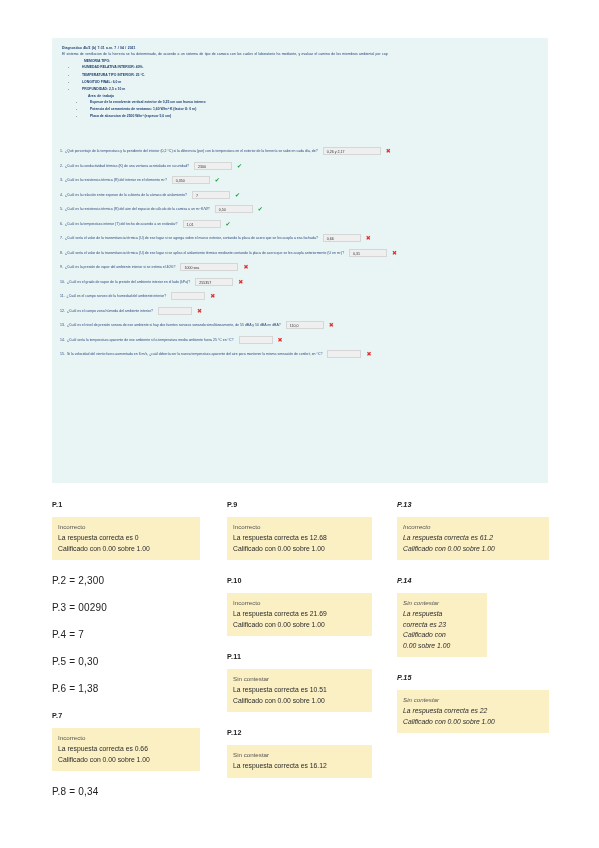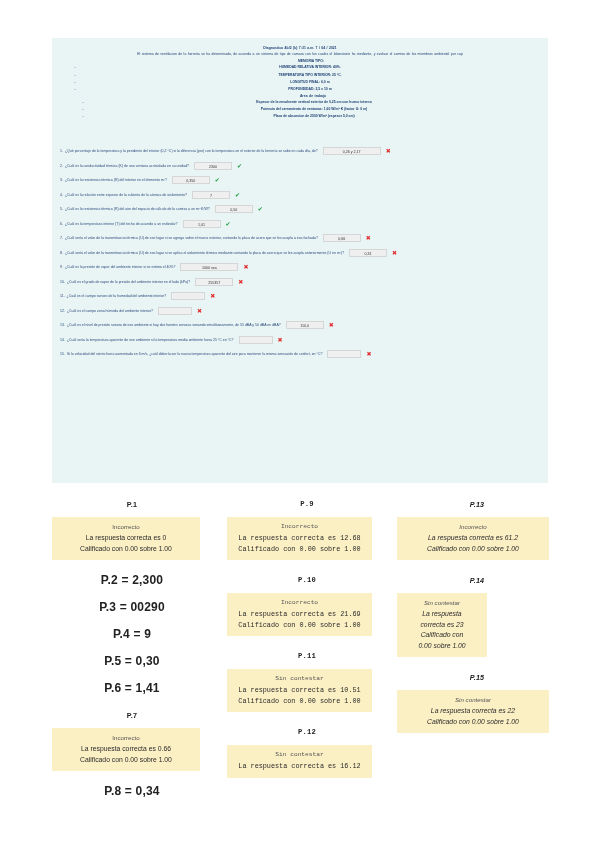--- a/index.html
+++ b/index.html
@@ -4,21 +4,21 @@
 <title>Quiz Review</title>
 <style>
   html,body{margin:0;padding:0;}
   body{
     width:599px;height:848px;
     background:#ffffff;
     font-family:"Liberation Sans","DejaVu Sans",sans-serif;
     color:#1c2f52;
     overflow:hidden;
   }
-  .page{position:relative;width:599px;height:848px;text-align:center;}
+  .page{position:relative;width:599px;height:848px;}
 
   
   .quiz-panel{
     position:absolute;
     left:52px;top:38px;width:496px;height:445px;
     background:#e9f4f4;
     box-sizing:border-box;
     padding:6px 8px 0 8px;
   }
   .intro-block{ padding:2px 2px 0 2px; }
@@ -78,29 +78,29 @@
   .mark.ok{color:#169c3a;}
   .mark.bad{color:#e03030;}
 
   
   .summary{
     position:absolute;
     left:52px;top:500px;width:520px;height:320px;
   }
   .col{position:absolute;top:0;width:160px;}
   .col1{left:0;}
-  .col2{left:175px;font-family:Liberation Mono, monospace;}
+  .col2{left:175px;}
   .col3{left:345px;font-style:italic;}
 
   .p-label{
     font-size:7.2px;font-weight:bold;color:#222;
     margin:0 0 8px 0;line-height:9px;letter-spacing:.2px;
   }
   .p-inline{
-    font-size:12px;font-weight:bold;color:#222;
+    font-size:10px;font-weight:normal;color:#222;
     margin:0 0 18px 0;line-height:9px;letter-spacing:.2px;
   }
   .fb-box{
     background:#fbefc4;
     padding:5px 6px 6px 6px;
     margin:0 0 16px 0;
     box-sizing:border-box;
   }
   .fb-box.narrow{width:90px;}
   .fb-box.w1{width:148px;}
@@ -256,23 +256,23 @@
   <div class="summary">
     <div class="col col1" id="sum-col-0">
         <div class="p-label">P.1</div>
         <div class="fb-box w1">
           <div class="fb-status">Incorrecto</div>
           <div class="fb-line">La respuesta correcta es 0</div>
           <div class="fb-line">Calificado con 0.00 sobre 1.00</div>
         </div>
         <div class="p-inline">P.2 = 2,300</div>
         <div class="p-inline">P.3 = 00290</div>
-        <div class="p-inline">P.4 = 9</div>
+        <div class="p-inline">P.4 = 7</div>
         <div class="p-inline">P.5 = 0,30</div>
-        <div class="p-inline">P.6 = 1,41</div>
+        <div class="p-inline">P.6 = 1,38</div>
         <div class="p-label">P.7</div>
         <div class="fb-box w1">
           <div class="fb-status">Incorrecto</div>
           <div class="fb-line">La respuesta correcta es 0.66</div>
           <div class="fb-line">Calificado con 0.00 sobre 1.00</div>
         </div>
         <div class="p-inline">P.8 = 0,34</div>
       </div>
     <div class="col col2" id="sum-col-1">
         <div class="p-label">P.9</div>

